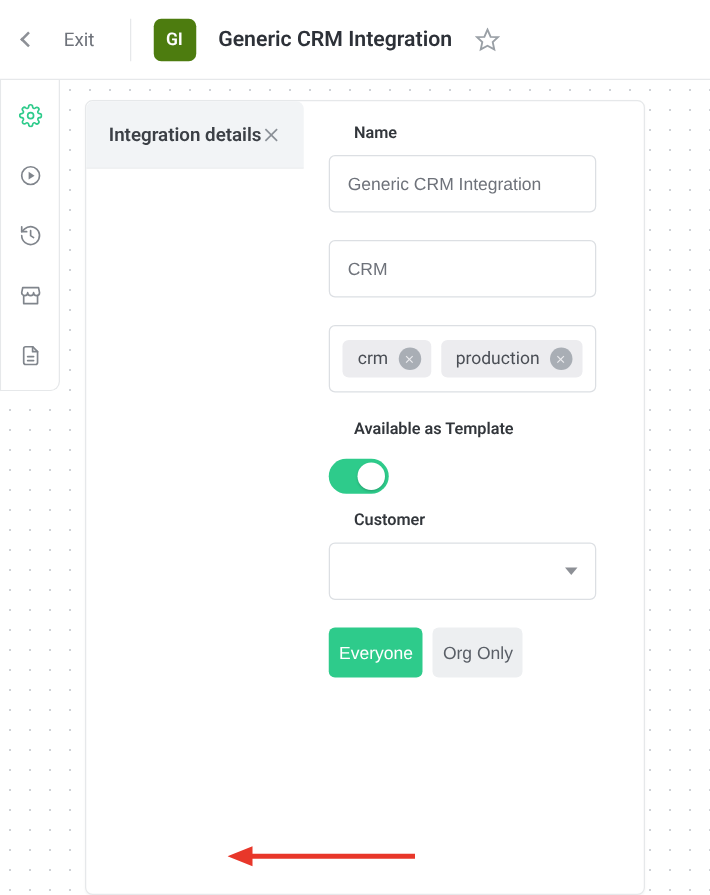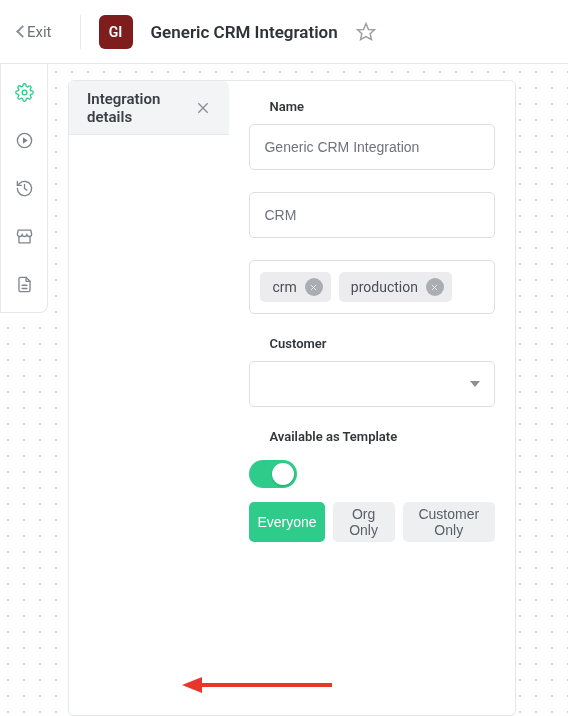--- a/index.html
+++ b/index.html
@@ -19,21 +19,21 @@
     height: 64px;
     border-bottom: 1px solid #e6e8ea;
     display: flex;
     align-items: center;
     padding: 0 18px;
     gap: 18px;
   }
   .exit-btn {
     display: flex;
     align-items: center;
-    gap: 0;
+    gap: 24px;
     cursor: pointer;
     color: #6e727a;
     font-size: 15px;
   }
   .chevron-left {
     width: 9px;
     height: 9px;
     border-left: 2px solid #8d9096;
     border-bottom: 2px solid #8d9096;
     transform: rotate(45deg);
@@ -41,21 +41,21 @@
   .header-divider {
     width: 1px;
     height: 34px;
     background: #e6e8ea;
     margin-left: 10px;
   }
   .app-badge {
     width: 34px;
     height: 34px;
     border-radius: 6px;
-    background: #7f1d1d;
+    background: #4d7c0f;
     color: #fff;
     font-size: 14px;
     font-weight: 600;
     display: flex;
     align-items: center;
     justify-content: center;
   }
   .app-title {
     font-size: 17px;
     font-weight: 600;
@@ -332,39 +332,38 @@
             <span class="chip-x">
               <svg viewBox="0 0 24 24">
                   <line x1="5" y1="5" x2="19" y2="19"></line>
                   <line x1="19" y1="5" x2="5" y2="19"></line>
                 </svg>
             </span>
           </div>
         </div>
       </div>
 
-      <div class="section">
-        <div class="field-label">Customer</div>
-        <div class="select-box">
-          <span class="caret-down"></span>
-        </div>
-      </div>
-
       <div class="section" style="margin-bottom:14px;">
         <div class="field-label">Available as Template</div>
         <div style="height:6px"></div>
         <div class="toggle">
           <div class="toggle-knob"></div>
         </div>
       </div>
 
+      <div class="section">
+        <div class="field-label">Customer</div>
+        <div class="select-box">
+          <span class="caret-down"></span>
+        </div>
+      </div>
+
       <div class="segmented">
         <button class="seg-btn active">Everyone</button>
         <button class="seg-btn inactive">Org Only</button>
-        <button class="seg-btn inactive">Customer Only</button>
       </div>
 
     </div>
   </div>
 
   <svg class="arrow-annot" viewBox="0 0 150 20">
     <line x1="150" y1="10" x2="15" y2="10" stroke="#e8372a" stroke-width="4"></line>
     <polygon points="0,10 20,2 20,18" fill="#e8372a"></polygon>
   </svg>
 </div>

